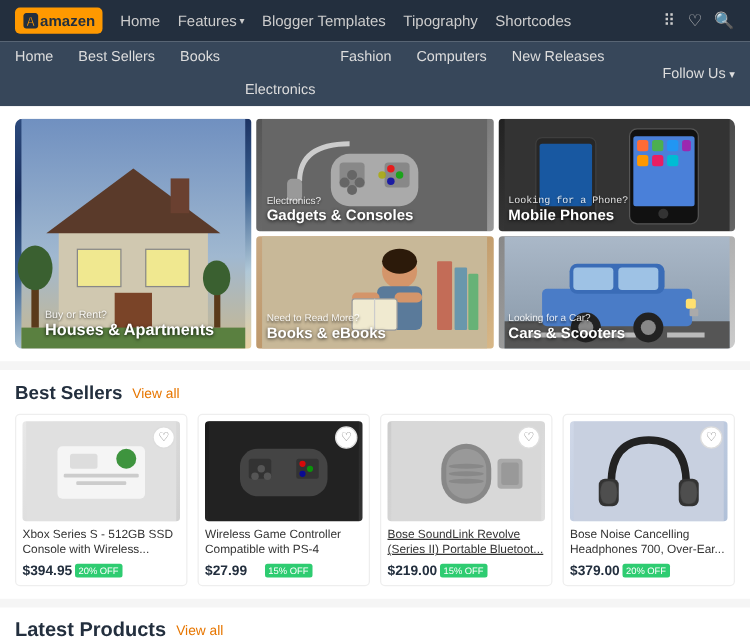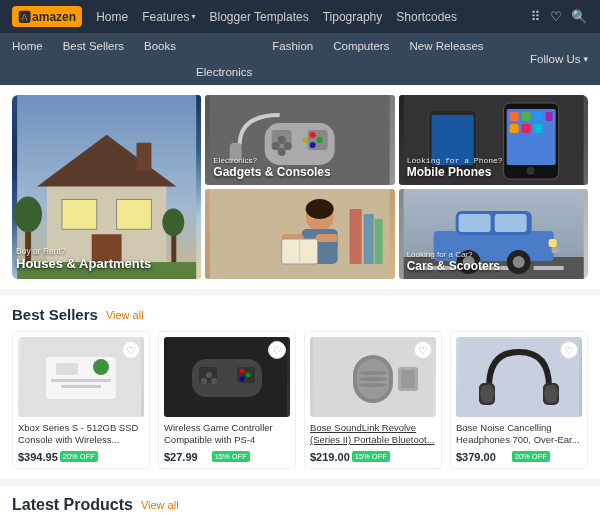--- a/index.html
+++ b/index.html
@@ -74,21 +74,21 @@
         <rect x="120" y="48" width="15" height="28" fill="#6a4030"></rect>
 
         <rect x="0" y="168" width="180" height="17" fill="#5a8040"></rect>
 
         <rect x="8" y="130" width="6" height="38" fill="#5a3a1a"></rect>
         <ellipse cx="11" cy="120" rx="14" ry="18" fill="#3a6030"></ellipse>
 
         <rect x="155" y="135" width="5" height="33" fill="#5a3a1a"></rect>
         <ellipse cx="157" cy="128" rx="11" ry="14" fill="#3a6030"></ellipse>
       </svg>
-      <div style="position:absolute;bottom:8px;left:4px;color:#fff;">
+      <div style="position:absolute;bottom:8px;left:24px;color:#fff;">
         <div style="font-size:8.5px;opacity:0.85;text-shadow:0 1px 2px rgba(0,0,0,0.8);">Buy or Rent?</div>
         <div style="font-size:13px;font-weight:bold;text-shadow:0 1px 3px rgba(0,0,0,0.9);">Houses &amp; Apartments</div>
       </div>
     </div>
 
     <div style="grid-column:2; grid-row:1; position:relative; background:linear-gradient(135deg,#555 0%,#777 60%,#999 100%); border-radius:3px; overflow:hidden; cursor:pointer;">
       <svg width="100%" height="100%" viewBox="0 0 180 90">
         <rect width="180" height="90" fill="#666"></rect>
 
         <rect x="55" y="28" width="70" height="42" rx="15" fill="#aaa"></rect>
@@ -153,20 +153,24 @@
         <rect x="72" y="45" width="22" height="8" rx="4" fill="#d4956a"></rect>
         <rect x="106" y="45" width="22" height="8" rx="4" fill="#d4956a"></rect>
 
         <rect x="72" y="50" width="36" height="25" rx="2" fill="#f0ead0" stroke="#999" stroke-width="1"></rect>
         <line x1="90" y1="50" x2="90" y2="75" stroke="#ccc" stroke-width="1"></line>
 
         <rect x="140" y="20" width="12" height="55" rx="1" fill="#c0392b" opacity="0.6"></rect>
         <rect x="154" y="25" width="10" height="50" rx="1" fill="#2980b9" opacity="0.6"></rect>
         <rect x="165" y="30" width="8" height="45" rx="1" fill="#27ae60" opacity="0.6"></rect>
       </svg>
+      <div style="position:absolute;bottom:6px;left:8px;color:#fff;">
+        <div style="font-size:8px;opacity:0.85;text-shadow:0 1px 2px rgba(0,0,0,0.7);">Need to Read More?</div>
+        <div style="font-size:12px;font-weight:bold;text-shadow:0 1px 3px rgba(0,0,0,0.8);">Books &amp; eBooks</div>
+      </div>
     </div>
 
     <div style="grid-column:3; grid-row:2; position:relative; background:linear-gradient(135deg,#888 0%,#aaa 60%,#ccc 100%); border-radius:3px; overflow:hidden; cursor:pointer;">
       <svg width="100%" height="100%" viewBox="0 0 180 90">
         <defs>
           <linearGradient id="roadGrad" x1="0" y1="0" x2="0" y2="1">
             <stop offset="0%" stop-color="#aab8c8"></stop>
             <stop offset="100%" stop-color="#8898a8"></stop>
           </linearGradient>
         </defs>
@@ -286,21 +290,21 @@
           <rect x="84" y="46" width="16" height="22" rx="5" fill="#333"></rect>
           <rect x="22" y="48" width="12" height="18" rx="4" fill="#444"></rect>
           <rect x="86" y="48" width="12" height="18" rx="4" fill="#444"></rect>
 
           <ellipse cx="28" cy="57" rx="7" ry="9" fill="#555" opacity="0.6"></ellipse>
           <ellipse cx="92" cy="57" rx="7" ry="9" fill="#555" opacity="0.6"></ellipse>
         </svg>
         <div style="position:absolute;top:4px;right:4px;width:18px;height:18px;background:#fff;border-radius:50%;display:flex;align-items:center;justify-content:center;font-size:10px;color:#888;border:1px solid #ddd;cursor:pointer;">♡</div>
       </div>
       <div style="font-size:9.5px;color:#333;line-height:1.3;margin-bottom:4px;min-height:24px;">Bose Noise Cancelling Headphones 700, Over-Ear...</div>
-      <div style="display:flex;align-items:center;flex-wrap:wrap;gap:16px;">
+      <div style="display:flex;align-items:center;flex-wrap:wrap;gap:2px;">
         <span style="font-size:11px;font-weight:bold;color:#232f3e;">$379.00</span>
         <span style="background:#2ecc71;color:#fff;font-size:7.5px;padding:1px 3px;border-radius:2px;">20% OFF</span>
       </div>
     </div>
 
   </div>
 </div>
 
 <div style="padding:10px 12px; background:#fff; margin-top:7px;">
   <div style="display:flex; align-items:center; gap:8px; margin-bottom:8px;">

